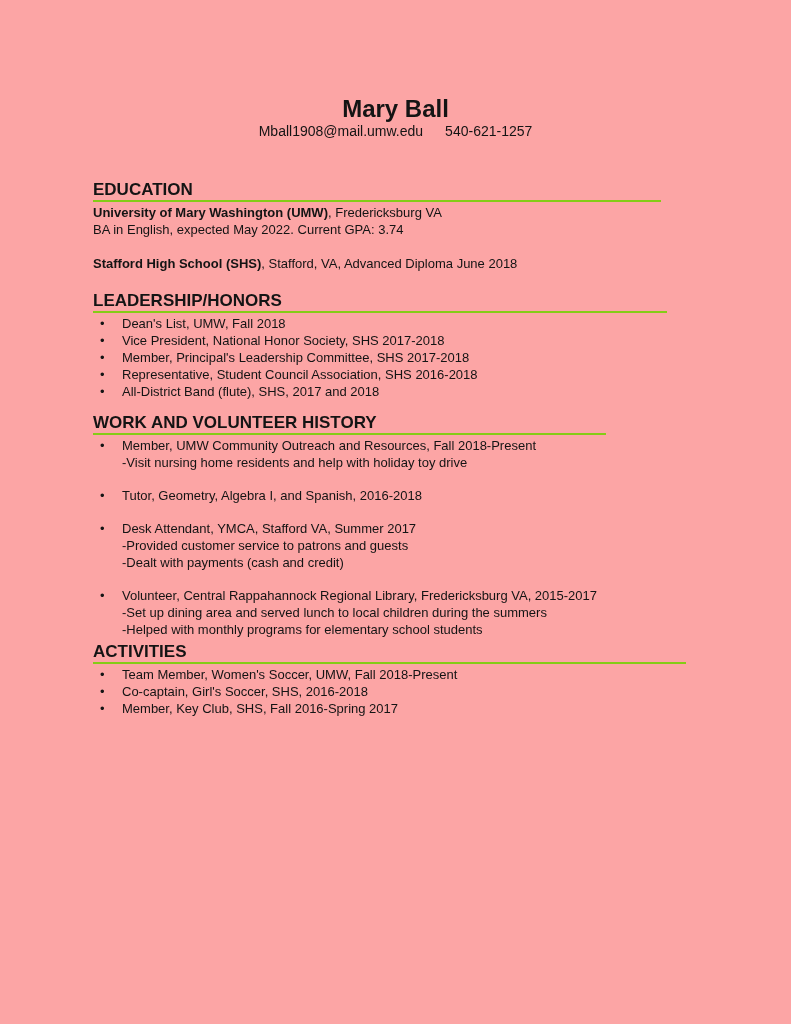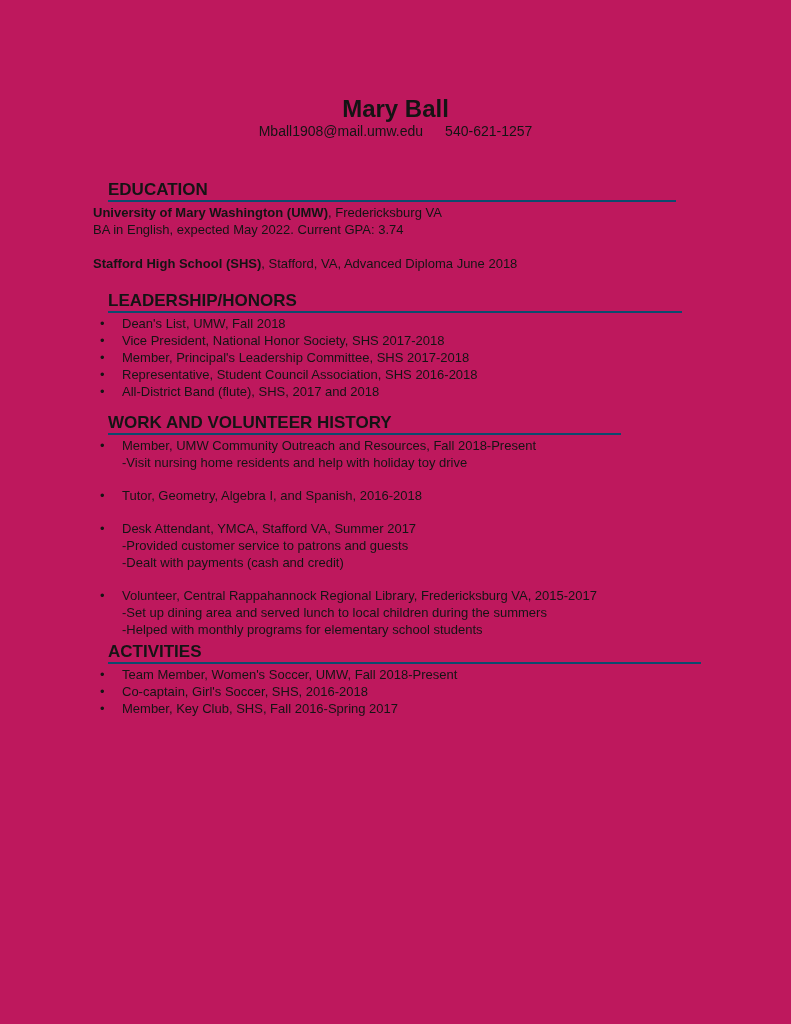--- a/index.html
+++ b/index.html
@@ -1,35 +1,35 @@
 <!DOCTYPE html>
 <html><head>
 <meta charset="utf-8">
 <style>
   html,body{margin:0;padding:0;background:#e8e8e8;}
   .page{
     position:relative;
     width:791px;height:1024px;
     margin:0 auto;
-    background:#be185d;
+    background:#fca5a5;
     color:#141414;
     font-family:"Liberation Sans","DejaVu Sans",sans-serif;
     font-size:13px;line-height:17px;
     padding:95px 93px 0 93px;
     box-sizing:border-box;
     overflow:hidden;
   }
   .header{text-align:center;}
   .name{font-size:24px;line-height:28px;font-weight:700;}
   .contact{font-size:14px;line-height:17px;}
   .phone{margin-left:22px;}
   .section-title{
     font-size:17px;line-height:21px;font-weight:700;
-    margin:0 0 2px 15px;padding:0 0 0 0;
-    border-bottom:2px solid #0c4a6e;
+    margin:0 0 2px 0;padding:0 0 0 0;
+    border-bottom:2px solid #84cc16;
   }
   .u-education{width:568px;}
   .u-leadership{width:574px;}
   .u-work{width:513px;}
   .u-activities{width:593px;}
   .section-education{margin-top:39px;}
   .section-leadership{margin-top:18px;}
   .section-work{margin-top:12px;}
   .section-activities{margin-top:3px;}
   .b{font-weight:700;}

